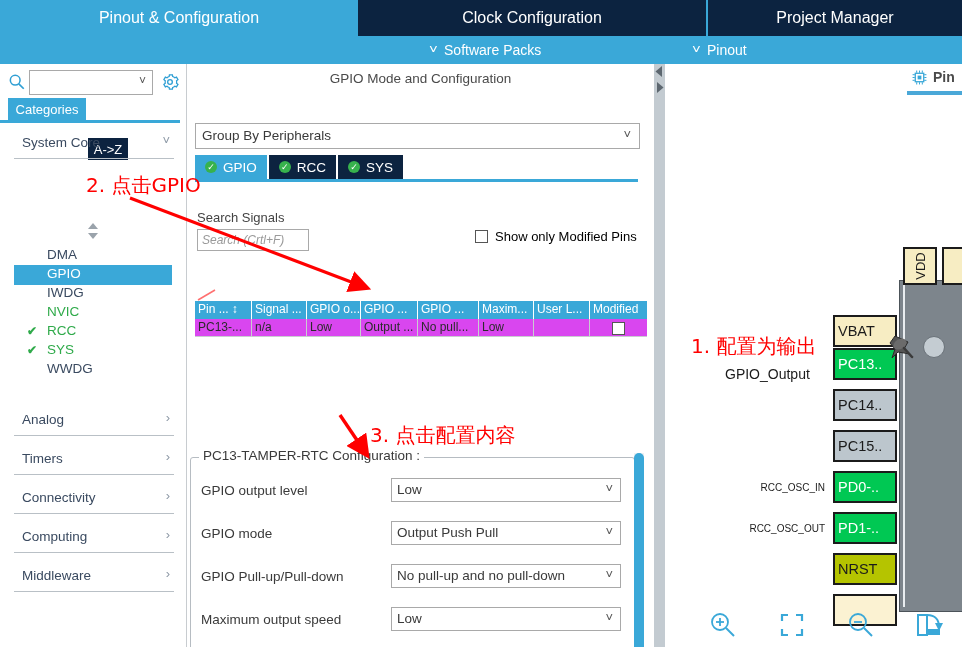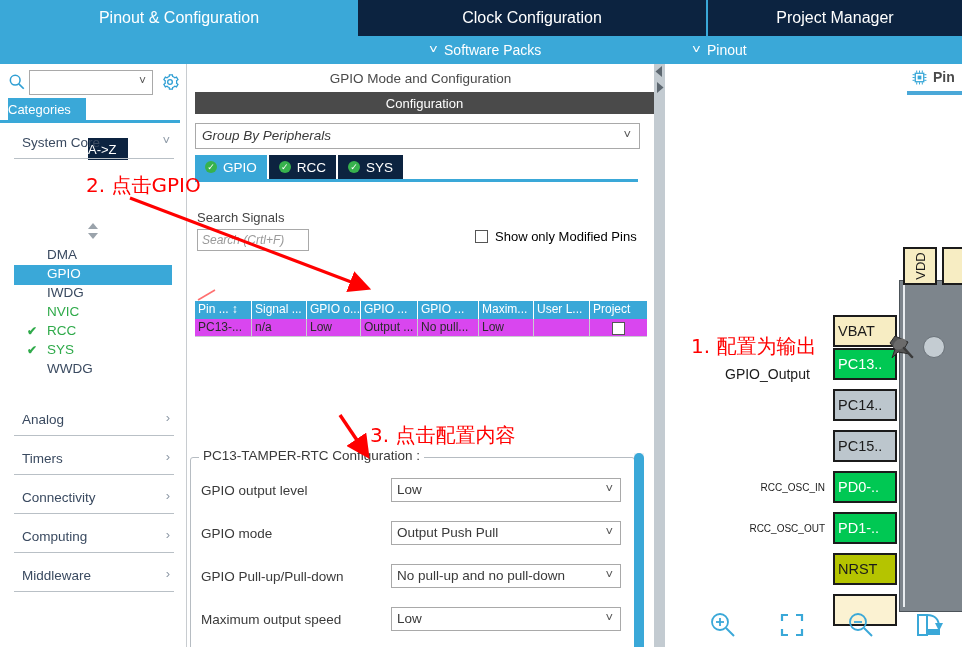--- a/index.html
+++ b/index.html
@@ -28,41 +28,41 @@
 
   
   .sidebar{position:absolute;left:0;top:64px;width:186px;height:583px;background:#ffffff;border-right:1px solid #c8ccd0;}
   .search-row{position:absolute;left:0;top:3px;width:186px;height:30px;}
   .search-ico{position:absolute;left:8px;top:6px;width:18px;height:18px;}
   .search-combo{position:absolute;left:29px;top:3px;width:122px;height:23px;border:1px solid #a9a9a9;background:#fff;}
   .search-combo .cv{position:absolute;left:4px;top:4px;font-size:12px;color:#555;}
   .search-combo .car{position:absolute;right:6px;top:3px;color:#555;font-size:12px;}
   .gear-ico{position:absolute;left:160px;top:5px;width:20px;height:20px;}
   .cat-tabs{position:absolute;left:0;top:34px;width:186px;height:22px;}
-  .cat-tab{position:absolute;top:0;height:22px;display:flex;align-items:center;font-size:13px;color:#fff;}
+  .cat-tab{position:absolute;top:0;height:22px;display:flex;align-items:center;justify-content:center;font-size:13px;color:#fff;}
   .cat-tab.sel{left:8px;width:78px;background:#3aa8d8;}
   .cat-tab.unsel{left:88px;width:40px;background:#0c2340;margin-top:40px;}
   .cat-underline{position:absolute;left:0;top:56px;width:180px;height:3px;background:#3aa8d8;}
 
   .grp{position:absolute;left:14px;width:160px;height:30px;border-bottom:1px solid #b9c0c6;}
   .grp .gl{position:absolute;left:8px;top:7px;font-size:13.5px;color:#3a4a60;}
   .grp .gc{position:absolute;right:4px;top:5px;font-size:13px;color:#8d99a6;}
   .updown{position:absolute;left:86px;top:158px;width:14px;height:18px;}
   .periph{position:absolute;left:24px;width:148px;height:20px;font-size:13.5px;display:flex;align-items:center;}
   .periph .pl{position:absolute;left:23px;top:1px;}
   .periph .chk{position:absolute;left:3px;top:2px;color:#2faa4a;font-size:12px;font-weight:bold;}
   .periph.hl{background:#3aa8d8;left:14px;width:158px;}
   .periph.hl .pl{left:33px;color:#ffffff;}
 
   
   .center{position:absolute;left:187px;top:64px;width:467px;height:583px;background:#ffffff;}
   .gpio-title{position:absolute;left:0;top:0;width:467px;height:28px;display:flex;align-items:center;justify-content:center;font-size:13.5px;color:#4a4a4a;background:#fff;}
   .cfg-band{position:absolute;left:8px;top:28px;width:459px;height:22px;background:#4a4a4a;color:#fff;display:flex;align-items:center;justify-content:center;font-size:13px;}
   .grp-combo{position:absolute;left:8px;top:59px;width:443px;height:24px;border:1px solid #a9a9a9;background:#fff;}
-  .grp-combo .gv{position:absolute;left:6px;top:4px;font-size:13.5px;color:#3a3a3a;font-style:italic;}
+  .grp-combo .gv{position:absolute;left:6px;top:4px;font-size:13.5px;color:#3a3a3a;}
   .grp-combo .gca{position:absolute;right:8px;top:3px;font-size:13px;color:#555;}
   .ptabs{position:absolute;left:8px;top:91px;height:24px;display:flex;}
   .ptab{height:24px;display:flex;align-items:center;padding:0 10px;font-size:13.5px;color:#fff;margin-right:2px;}
   .ptab.sel{background:#3aa8d8;}
   .ptab.unsel{background:#0c2340;}
   .ptab .badge{width:12px;height:12px;border-radius:50%;background:#37b24d;color:#fff;font-size:9px;display:flex;align-items:center;justify-content:center;margin-right:6px;}
   .ptab-underline{position:absolute;left:8px;top:115px;width:443px;height:3px;background:#3aa8d8;}
 
   .ss-label{position:absolute;left:10px;top:146px;font-size:13px;color:#444;}
   .ss-input{position:absolute;left:10px;top:165px;width:110px;height:20px;border:1px solid #a9a9a9;background:#fff;}
@@ -237,23 +237,20 @@
     <span class="gc">›</span>
   </div>
 </div>
 
 <div class="center">
 
   <div class="gpio-title">
     <span>GPIO Mode and Configuration</span>
   </div>
 
-  <div class="cfg-band">
-    <span>Configuration</span>
-  </div>
 
   <div class="grp-combo">
     <span class="gv">Group By Peripherals</span>
     <span class="gca">˅</span>
   </div>
 
   <div class="ptabs">
     <div class="ptab sel">
       <span class="badge">✓</span>
       <span>GPIO</span>
@@ -283,21 +280,21 @@
     <div class="thead">
       <div class="th" style="width:57px">
         <span>Pin ...</span><span class="sortico">↕</span>
       </div>
       <div class="th" style="width:55px"><span>Signal ...</span></div>
       <div class="th" style="width:54px"><span>GPIO o...</span></div>
       <div class="th" style="width:57px"><span>GPIO ...</span></div>
       <div class="th" style="width:61px"><span>GPIO ...</span></div>
       <div class="th" style="width:55px"><span>Maxim...</span></div>
       <div class="th" style="width:56px"><span>User L...</span></div>
-      <div class="th" style="width:57px;border-right:none"><span>Project</span></div>
+      <div class="th" style="width:57px;border-right:none"><span>Modified</span></div>
     </div>
     <div class="trow">
       <div class="td" style="width:57px">PC13-...</div>
       <div class="td" style="width:55px">n/a</div>
       <div class="td" style="width:54px">Low</div>
       <div class="td" style="width:57px">Output ...</div>
       <div class="td" style="width:61px">No pull...</div>
       <div class="td" style="width:55px">Low</div>
       <div class="td" style="width:56px"></div>
       <div class="td mod" style="width:57px;border-right:none">

